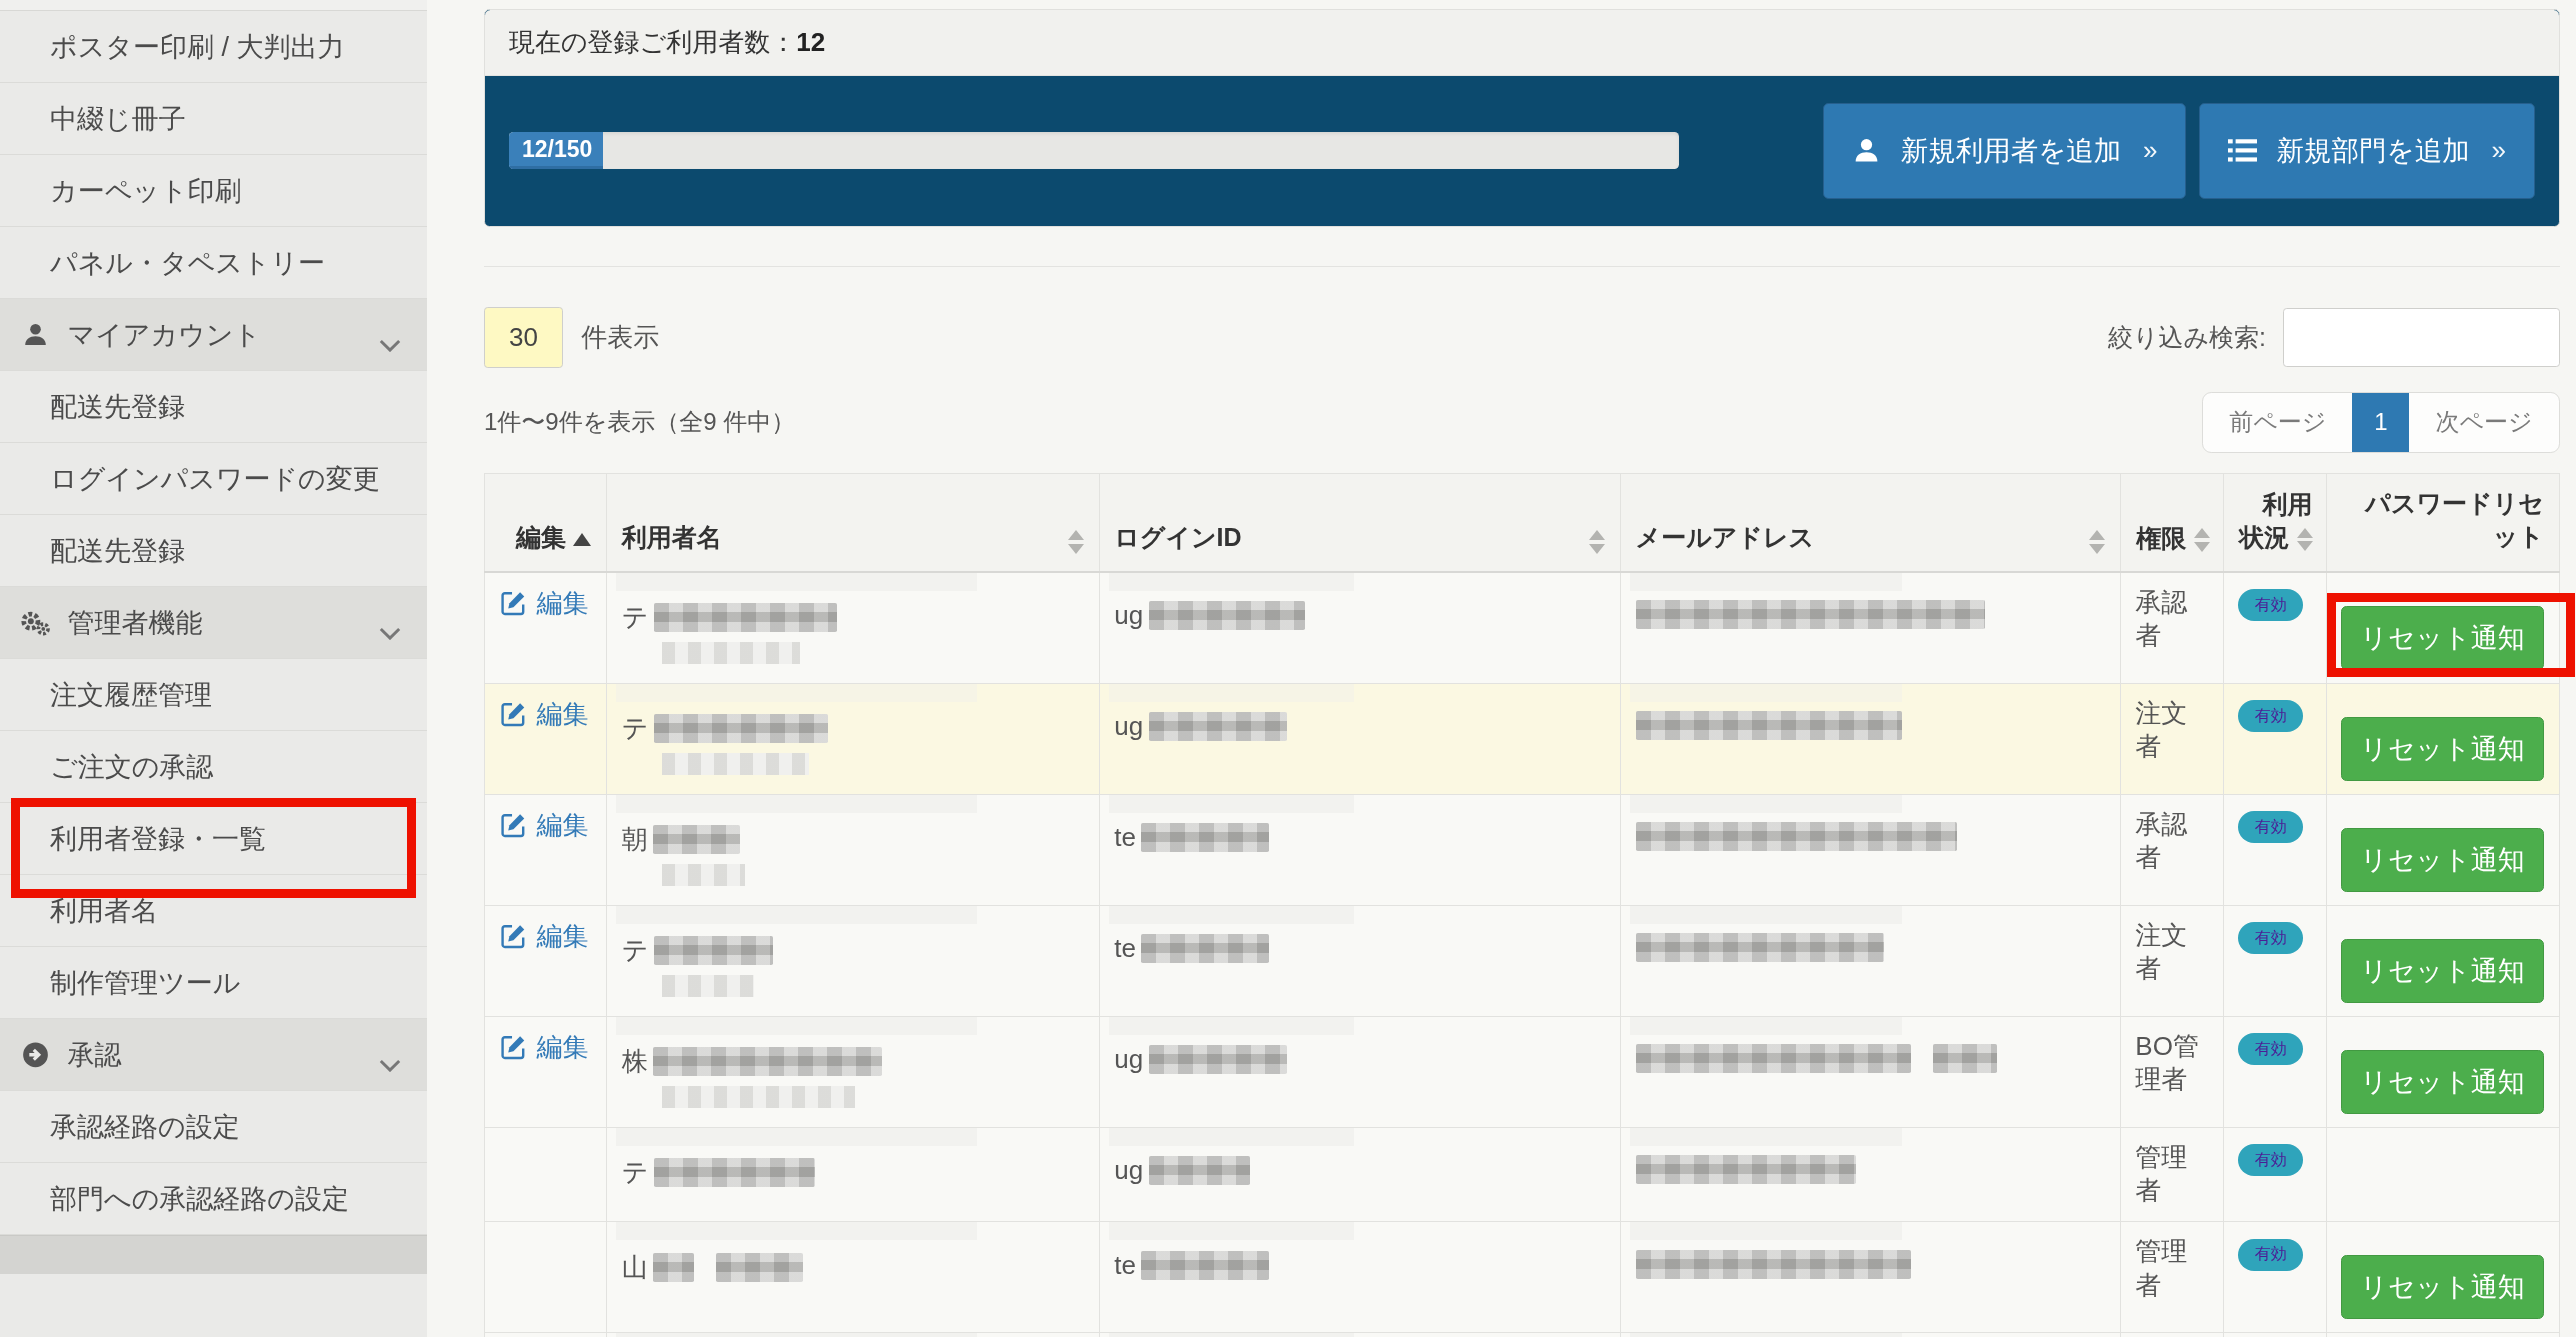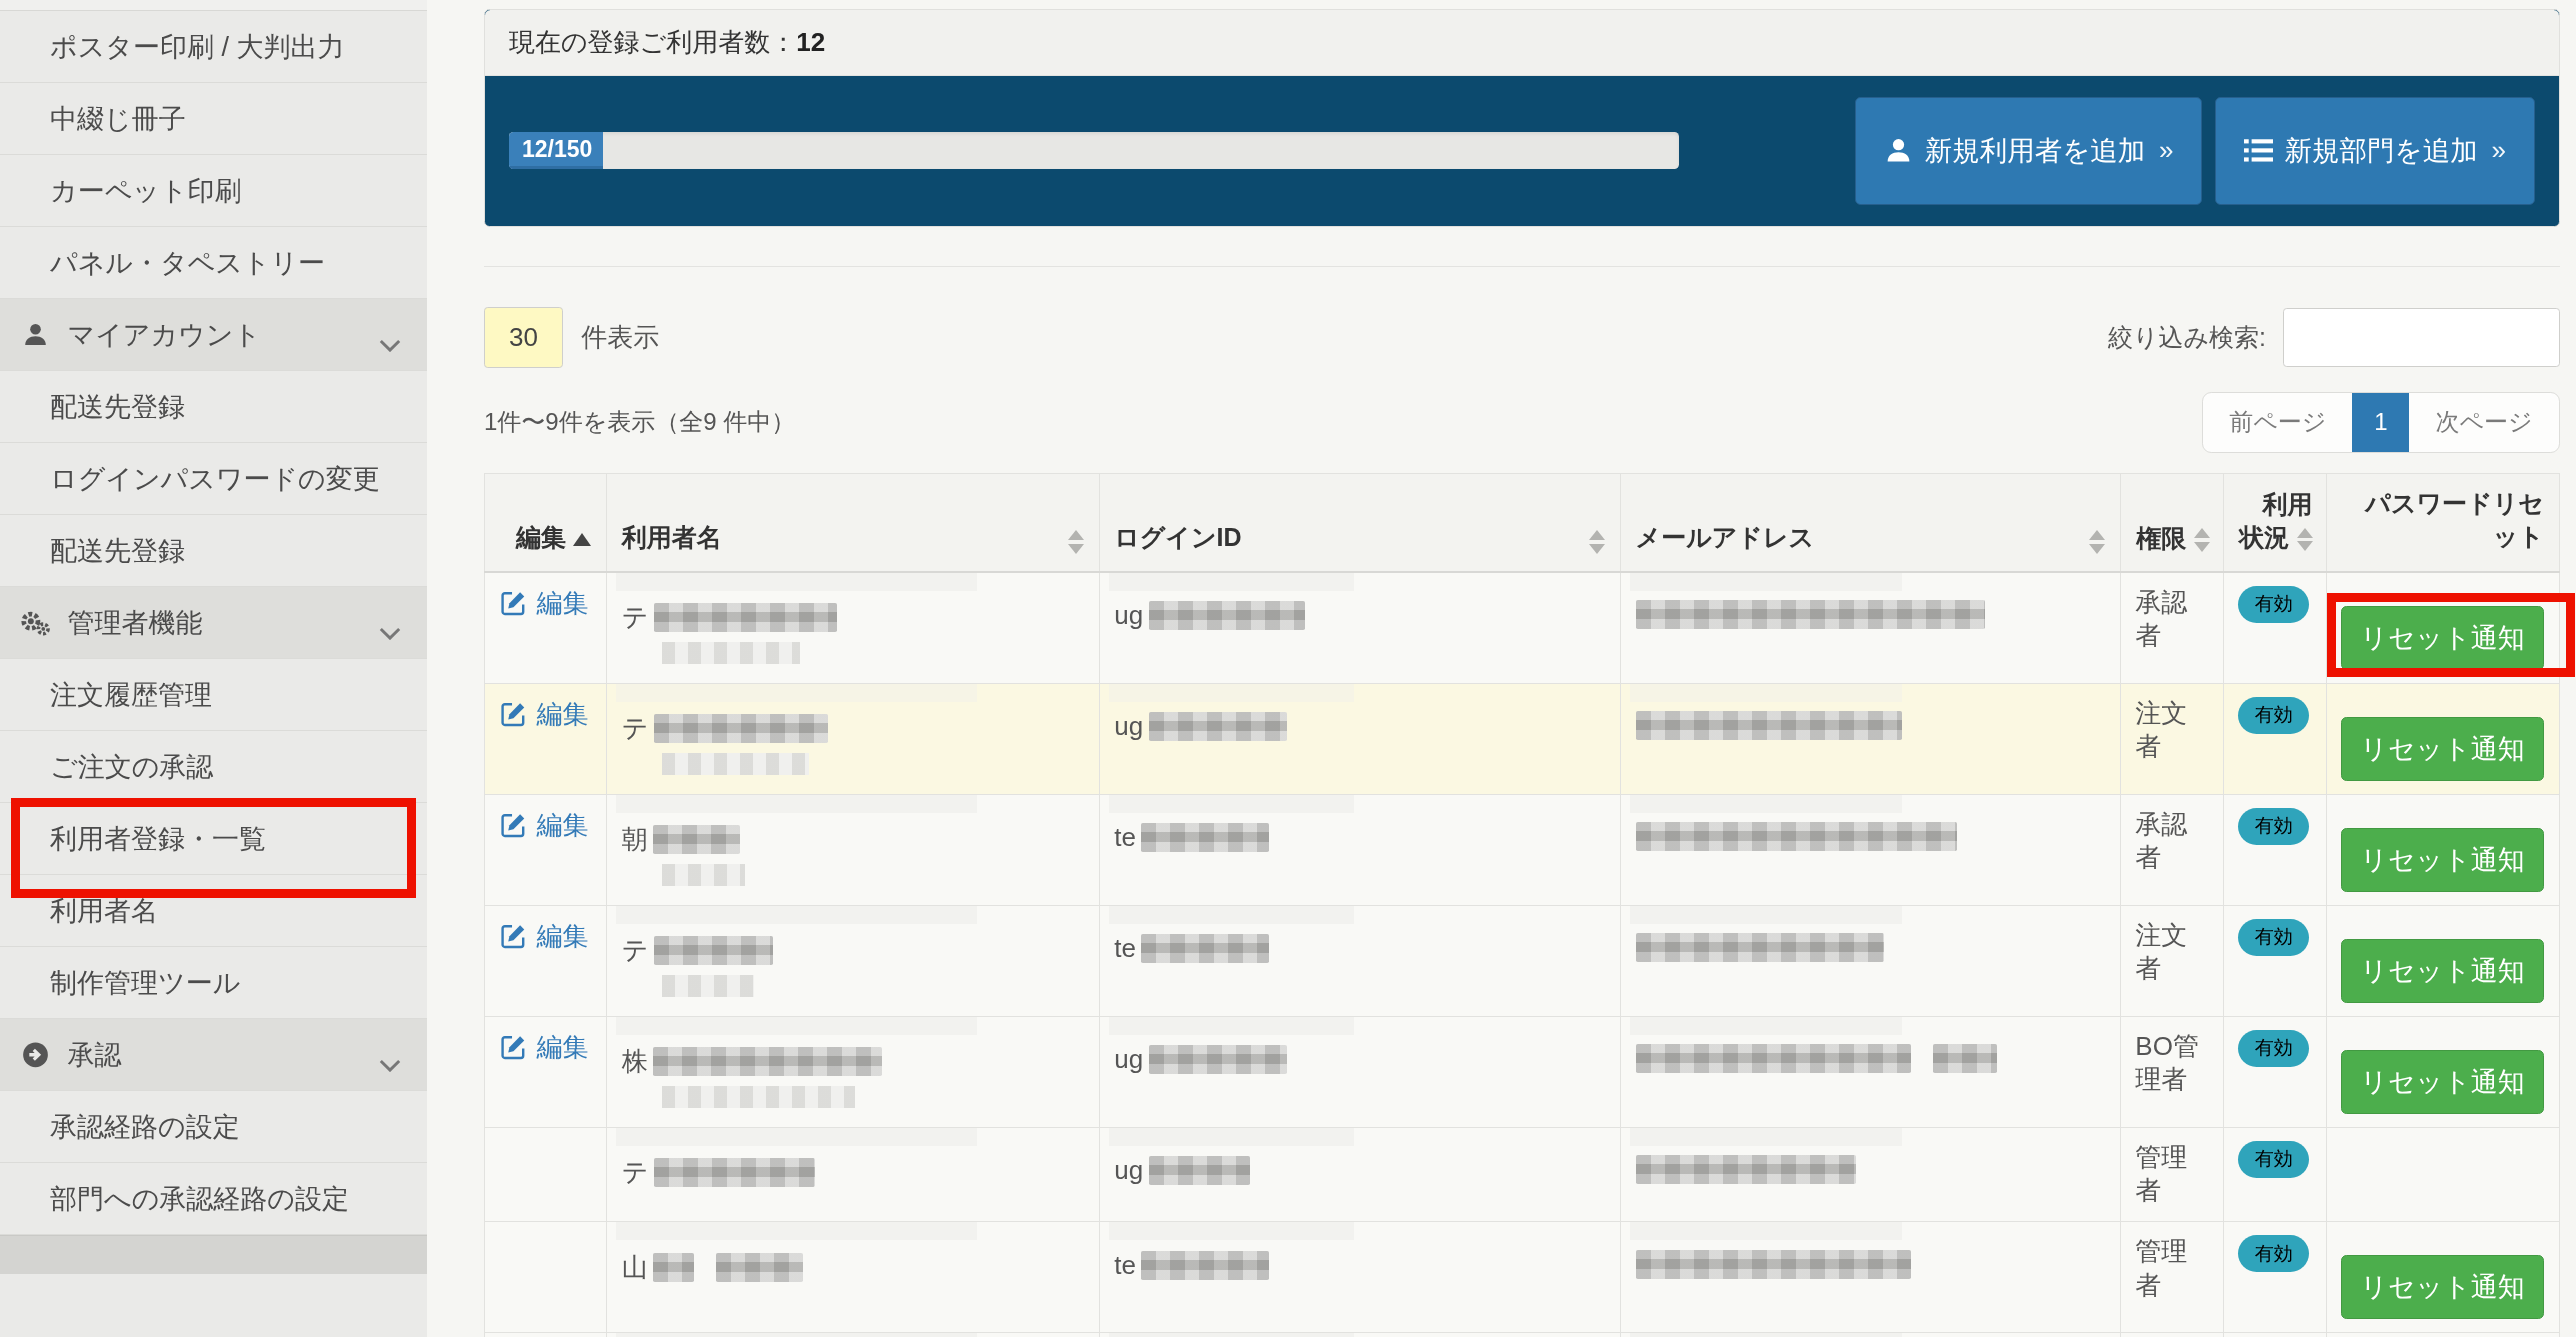--- a/index.html
+++ b/index.html
@@ -42,21 +42,21 @@
   .progress {
     width:1170px; height:37px; background:#e7e7e4; border-radius:4.6px; overflow:hidden;
     box-shadow: inset 0 1.8px 3.7px rgba(0,0,0,0.08);
   }
   .progress-bar {
     height:100%; background:#3a80ba; border-bottom:3.7px solid #2f6ea3; color:#fff;
     font-size:23px; font-weight:bold; display:flex; align-items:center; padding:0 13px; white-space:nowrap;
   }
   .panel-buttons { margin-left:auto; display:flex; gap:13px; }
   .btn-primary {
-    display:flex; align-items:center; gap:12px; height:108px; padding:0 27.5px;
+    display:flex; align-items:center; gap:20px; height:96px; padding:0 27.5px;
     background:#2e79b2; border:1.8px solid #265f8d; border-radius:5.5px;
     color:#fff; font-size:27.5px; font-family:inherit; cursor:pointer; white-space:nowrap;
   }
   .btn-primary .btn-icon { width:29px; height:29px; display:inline-flex; }
   .btn-primary .btn-icon svg { width:100%; height:100%; }
   .btn-suffix { font-size:26px; margin-left:1.8px; opacity:.95; }
 
   .divider { border:none; border-top:1.8px solid #e3e3e0; margin:39px 0 0; }
 
   .controls-row { display:flex; justify-content:space-between; align-items:center; margin-top:40px; }
@@ -130,21 +130,21 @@
       repeating-linear-gradient(90deg, rgba(0,0,0,0.16) 0 14.7px, rgba(0,0,0,0.04) 14.7px 29px),
       repeating-linear-gradient(0deg, rgba(255,255,255,0.45) 0 10px, rgba(0,0,0,0.06) 10px 20px);
   }
   .blur + .blur { margin-left:22px; }
   .subline {
     height:22px; margin:7.3px 0 0 40px; background:#e8e8e5;
     background-image:repeating-linear-gradient(90deg, rgba(0,0,0,0.05) 0 13px, rgba(255,255,255,0.35) 13px 26px);
   }
   .c-role { line-height:1.3; }
   .badge {
-    display:inline-block; background:#2fa4bb; color:#000000; font-size:19px;
+    display:inline-block; background:#2fa4bb; color:#4c1d95; font-size:16px;
     padding:5.5px 16.5px; border-radius:916px; white-space:nowrap;
   }
   .btn-wrap { position:relative; display:block;margin-top:20px; }
   .btn-reset {
     width:100%; height:64px; background:#4cae4c; border:1.8px solid #429942; border-radius:5.5px;
     color:#fff; font-size:27px; font-family:inherit; cursor:pointer; white-space:nowrap;
   }
   .ann-rect-btn {
     position:absolute; left:-14.7px; right:-31px; top:-13px; bottom:-7.3px;
     border:9.2px solid #ee1100; z-index:5; pointer-events:none;

